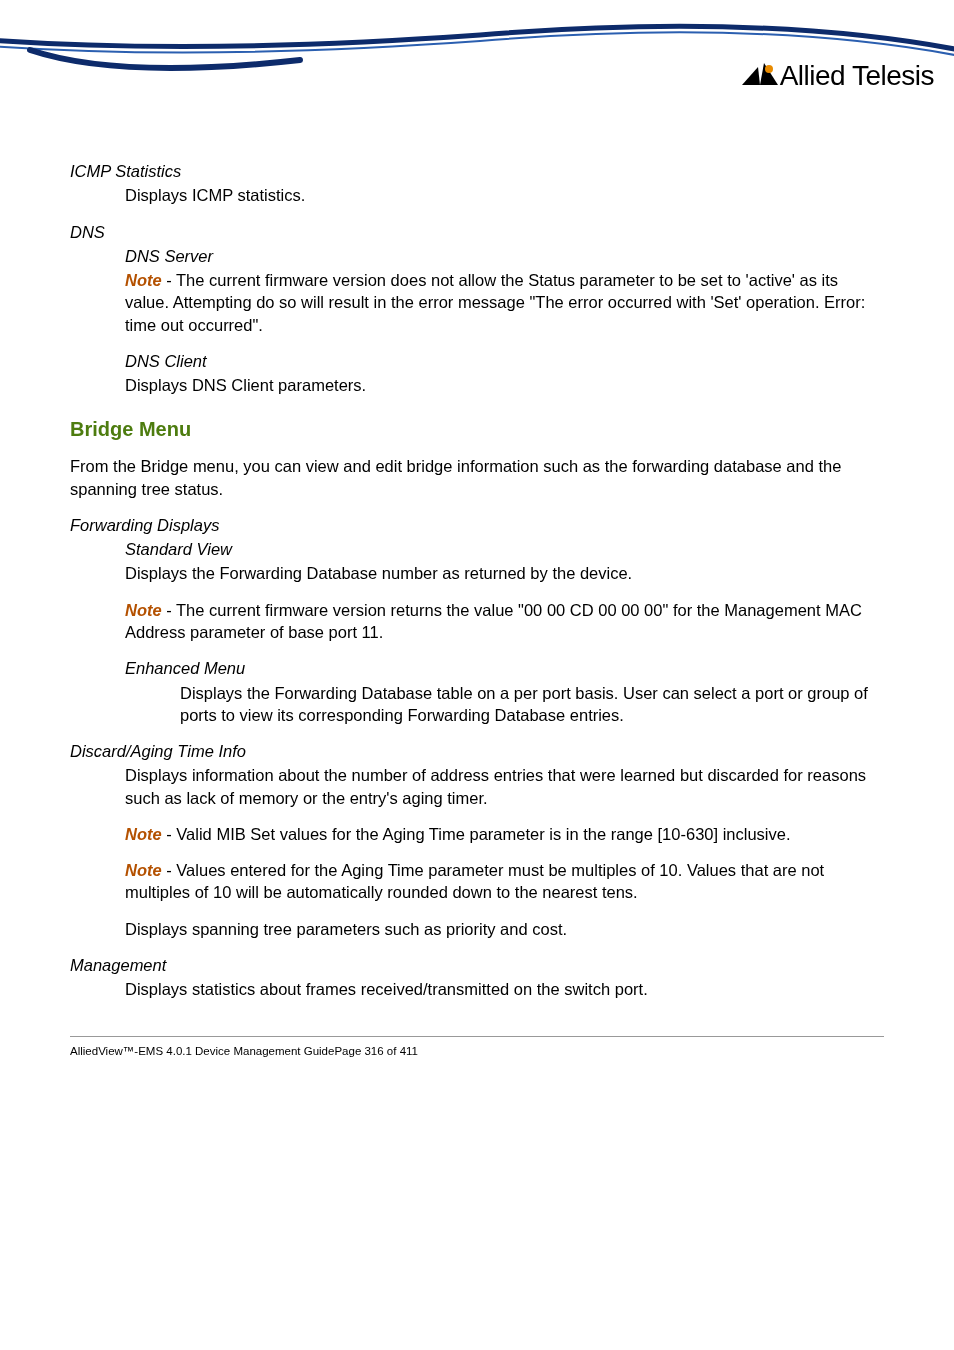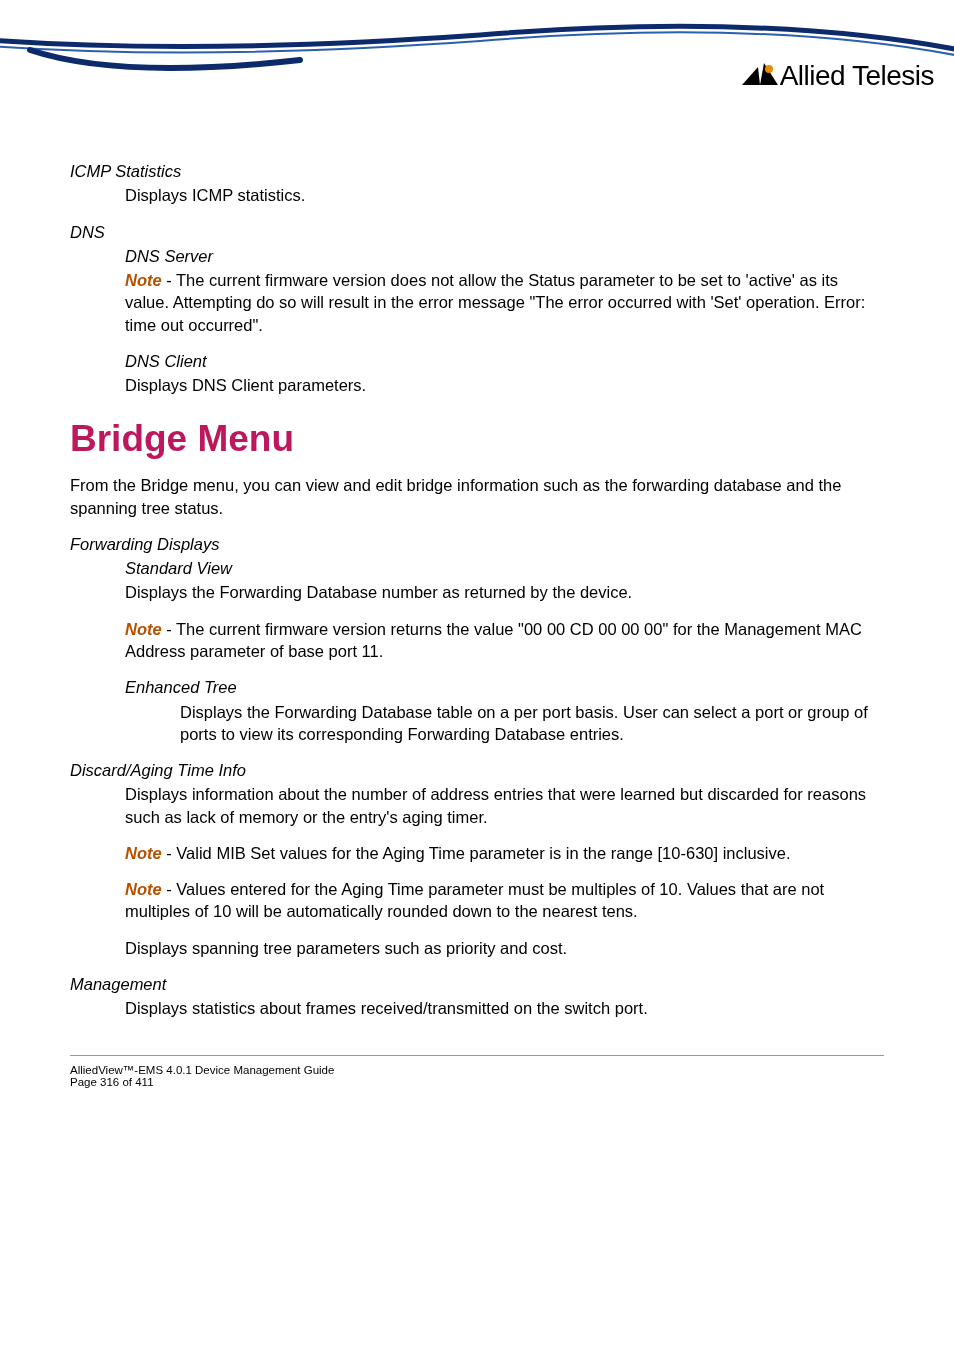--- a/index.html
+++ b/index.html
@@ -39,44 +39,43 @@
   }
   .body-text {
     font-size: 16.5px;
     line-height: 1.35;
     margin: 0;
   }
   .ind0 { margin-left: 0; }
   .ind1 { margin-left: 55px; }
   .ind2 { margin-left: 110px; }
   .h2 {
-    font-size: 37px;
+    font-size: 20px;
     font-weight: 700;
-    color: #be185d;
+    color: #4d7c0f;
     margin: 22px 0 14px 0;
   }
   .note-label {
     font-weight: 700;
     font-style: italic;
     color: #b45100;
   }
   .para { margin-bottom: 14px; }
   .para-tight { margin-bottom: 2px; }
   hr.footer-sep {
     border: none;
     border-top: 1px solid #999;
     margin-top: 36px;
   }
   .footer {
     display: flex;
     justify-content: flex-start;
     font-size: 11.5px;
     color: #000;
     margin-top: 6px;
-    flex-direction: column;
   }
 </style>
 </head>
 <body>
 
 <div class="header-curves">
   <svg width="954" height="115" viewBox="0 0 954 115" style="position:absolute;top:0;left:0;">
     <path d="M -10 40 Q 200 55 480 35 Q 760 12 960 50" stroke="#0d2b6b" stroke-width="5" fill="none"></path>
     <path d="M -10 40 Q 200 55 480 35 Q 760 12 960 50" stroke="#2b5fb0" stroke-width="2" fill="none" transform="translate(0,6)"></path>
     <path d="M 30 50 Q 120 80 300 60" stroke="#0d2b6b" stroke-width="6" fill="none" stroke-linecap="round"></path>
@@ -110,21 +109,21 @@
   <p class="body-text ind0 para">From the Bridge menu, you can view and edit bridge information such as the forwarding database and the spanning tree status.</p>
 
   <p class="body-text sect-italic ind0 para-tight">Forwarding Displays</p>
   <p class="body-text sect-italic ind1 para-tight">Standard View</p>
   <p class="body-text ind1 para">Displays the Forwarding Database number as returned by the device.</p>
 
   <p class="body-text ind1 para">
     <span class="note-label">Note</span><span> - The current firmware version returns the value "00 00 CD 00 00 00" for the Management MAC Address parameter of base port 11.</span>
   </p>
 
-  <p class="body-text sect-italic ind1 para-tight">Enhanced Tree</p>
+  <p class="body-text sect-italic ind1 para-tight">Enhanced Menu</p>
   <p class="body-text ind2 para">Displays the Forwarding Database table on a per port basis. User can select a port or group of ports to view its corresponding Forwarding Database entries.</p>
 
   <p class="body-text sect-italic ind0 para-tight">Discard/Aging Time Info</p>
   <p class="body-text ind1 para">Displays information about the number of address entries that were learned but discarded for reasons such as lack of memory or the entry's aging timer.</p>
 
   <p class="body-text ind1 para">
     <span class="note-label">Note</span><span> - Valid MIB Set values for the Aging Time parameter is in the range [10-630] inclusive.</span>
   </p>
 
   <p class="body-text ind1 para">

